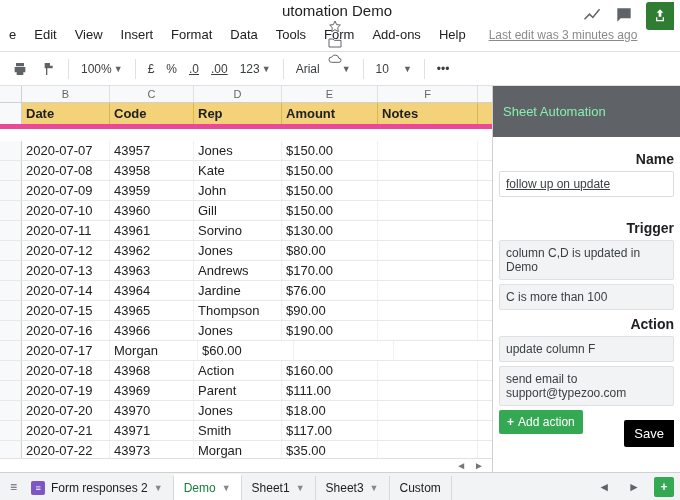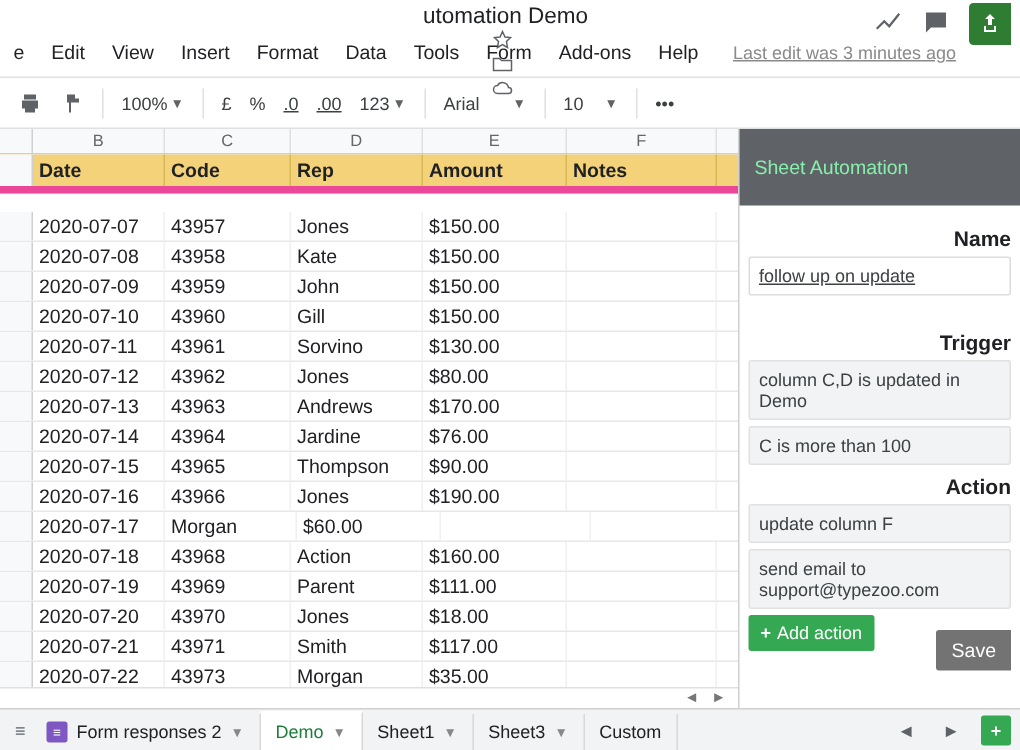--- a/index.html
+++ b/index.html
@@ -46,21 +46,21 @@
   .hscroll .arr { color:#777; font-size:10px; margin:0 4px; cursor:pointer; }
   
   .sidepanel { width:188px; border-left:1px solid #d0d0d0; background:#fff; display:flex; flex-direction:column; }
   .sp-title { background:#5f6368; color:#86efac; padding:18px 10px; font-size:13px; font-weight:normal; }
   .sp-body { padding:8px 6px; font-size:12px; overflow:auto; flex:1; }
   .sp-label { font-weight:bold; margin:6px 0 4px 0; font-size:14px;text-align:right; }
   .sp-field { border:1px solid #dadce0; padding:5px 6px; font-size:12px; color:#3c4043; border-radius:2px; margin-bottom:23px; background:#fff;text-decoration:underline; }
   .sp-readonly { background:#f1f3f4; border:1px solid #e0e0e0; padding:5px 6px; font-size:12px; color:#3c4043; border-radius:2px; margin-bottom:4px; }
   .add-action { background:#34a853; color:#fff; border:none; padding:5px 8px; font-size:12px; border-radius:2px; cursor:pointer; display:inline-flex; align-items:center; }
   .add-action .plus { font-weight:bold; margin-right:4px; }
-  .save-btn { background:#737373; color:#fff; border:none; padding:6px 10px; font-size:13px; border-radius:2px 0 0 2px; cursor:pointer; align-self:flex-end; margin:10px 0 0 0; }
+  .save-btn { background:#000000; color:#fff; border:none; padding:6px 10px; font-size:13px; border-radius:2px 0 0 2px; cursor:pointer; align-self:flex-end; margin:10px 0 0 0; }
   
   .tabsbar { position:absolute; bottom:0; left:0; right:0; height:28px; background:#f1f3f4; border-top:1px solid #d0d0d0; display:flex; align-items:center; font-size:12px; }
   .tabs-left { display:flex; align-items:center; padding-left:6px; }
   .tabs-left .ticon2 { color:#5f6368; padding:4px; cursor:pointer; }
   .tabs { display:flex; align-items:flex-end; height:100%; }
   .tab { padding:5px 10px; background:#f1f3f4; border-right:1px solid #d8d8d8; cursor:pointer; display:flex; align-items:center; }
   .tab.active { background:#fff; color:#188038; font-weight:500; border-top:2px solid transparent; position:relative;padding-left:10px; }
   .tab .dd { font-size:9px; color:#888; margin-left:6px; }
   .tab .form-ic { background:#7e57c2; color:#fff; width:14px; height:14px; display:inline-flex; align-items:center; justify-content:center; margin-right:6px; font-size:9px; border-radius:2px; }
   .tabs-right { margin-left:auto; display:flex; align-items:center; padding-right:6px; gap:10px; }

